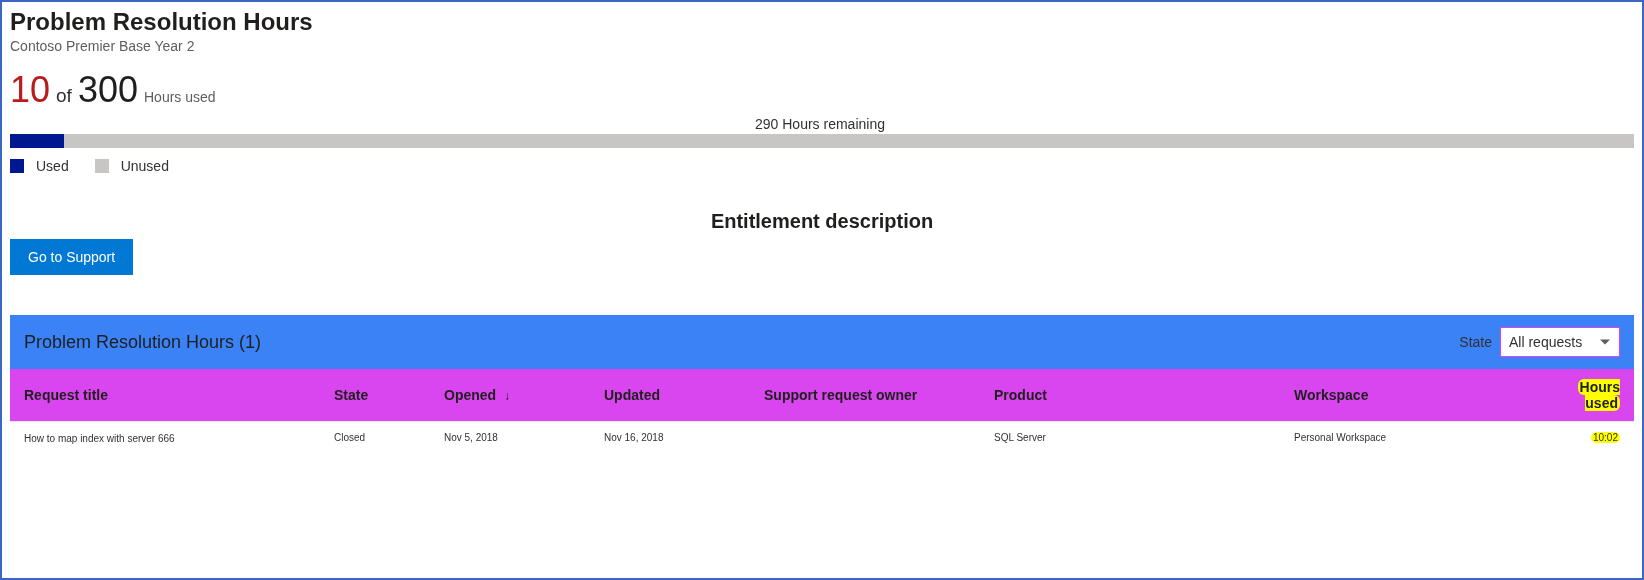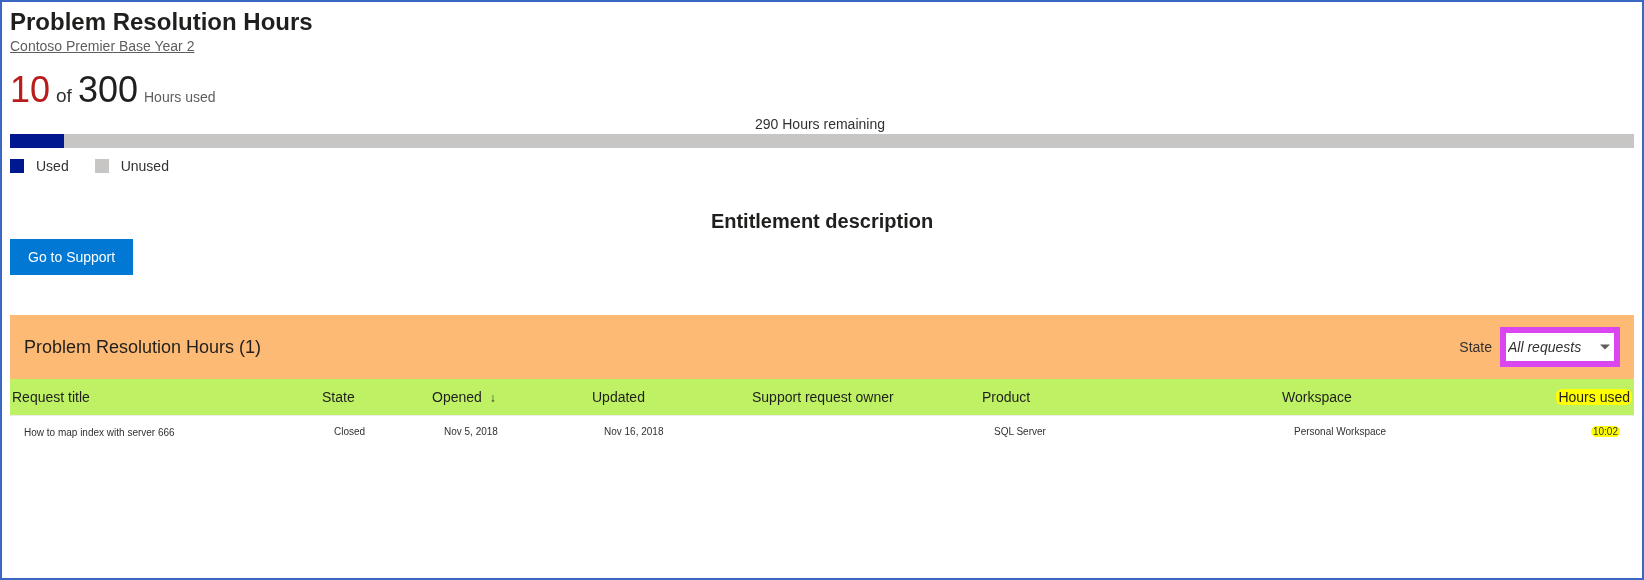--- a/index.html
+++ b/index.html
@@ -8,59 +8,58 @@
     font-size: 14px;
     color: #323130;
     background: #fff;
     border: 2px solid #3a66c4;
     width: 1644px;
     height: 580px;
     overflow: hidden;
   }
   .page { padding: 6px 8px 0 8px; }
   h1.page-title { font-size: 24px; font-weight: 600; color: #201f1e; margin-bottom: 2px; }
-  .subtitle { font-size: 14px; color: #605e5c; margin-bottom: 18px; text-decoration: underline; }
+  .subtitle { font-size: 14px; color: #605e5c; margin-bottom: 18px; }
   .hours-line { display: flex; align-items: baseline; gap: 6px; margin-bottom: 8px; }
   .hours-used-num { font-size: 36px; font-weight: 400; color: #b91c1c; line-height: 1; }
   .hours-of { font-size: 19px; color: #323130; }
   .hours-total-num { font-size: 36px; font-weight: 400; color: #201f1e; line-height: 1; }
   .hours-label { font-size: 14px; color: #605e5c; }
   .remaining-row { text-align: center; font-size: 14px; color: #323130; margin-bottom: 2px; padding-right: 4px;}
   .bar-wrap { width: 100%; height: 14px; background: #c8c6c4; position: relative; margin-bottom: 10px;}
   .bar-fill { position: absolute; left:0; top:0; bottom:0; background:#00188f; }
   .legend { display:flex; gap:26px; align-items:center; margin-bottom: 36px;}
   .legend-item { display:flex; align-items:center; gap:12px; font-size:14px; color:#323130;}
   .swatch { width:14px; height:14px; display:inline-block; }
   .sw-used { background:#00188f; }
   .sw-unused { background:#c8c6c4; }
   h2.section-title { font-size: 20px; font-weight: 600; color:#201f1e; margin-bottom: 6px; text-align: center;}
   .desc-text { font-size: 14px; color:#323130; margin-bottom: 16px; line-height: 1.4;}
   .btn-primary { background:#0078d4; color:#fff; border:none; font-size:14px; padding: 10px 18px; cursor:pointer; font-family: inherit; margin-bottom: 40px;}
 
   .table-section {  }
-  .table-header-bar { background:#fdba74; display:flex; align-items:center; justify-content:space-between; padding: 12px 14px; gap: 20px;}
+  .table-header-bar { background:#3b82f6; display:flex; align-items:center; justify-content:space-between; padding: 12px 14px; gap: 20px;}
   .table-title { font-size: 18px; font-weight: 400; color:#201f1e;}
   .state-filter { display:flex; align-items:center; gap:8px;}
   .state-label { font-size:14px; color:#323130;}
   .select-wrap { position:relative; }
   .select-wrap select {
-    font-family: inherit; font-size: 14px; padding: 6px 30px 6px 2px;
-    border: 6px solid #d946ef; background:#fff; appearance:none; min-width:120px;
+    font-family: inherit; font-size: 14px; padding: 6px 30px 6px 8px;
+    border: 1px solid #d946ef; background:#fff; appearance:none; min-width:120px;
     color:#323130;
-    font-style:italic;
   }
   .select-wrap::after {
     content:""; position:absolute; right:10px; top:50%; width:0;height:0;
     border-left:5px solid transparent; border-right:5px solid transparent; border-top:5px solid #605e5c;
     transform:translateY(-50%); pointer-events:none;
   }
   table.requests { width:100%; border-collapse:collapse; }
   table.requests thead th {
-    text-align:left; font-weight:400; font-size:14px; color:#201f1e;
-    background:#bef264; padding:10px 2px; border-bottom:1px solid #edebe9;
+    text-align:left; font-weight:700; font-size:14px; color:#201f1e;
+    background:#d946ef; padding:10px 14px; border-bottom:1px solid #edebe9;
   }
   table.requests thead th.hours-col { text-align:right; }
   table.requests tbody td { padding: 10px 14px; font-size:10px; color:#323130; vertical-align: top;}
   table.requests tbody td.hours-cell { text-align:right; }
   .hl { background: #ffff00; padding: 0 2px; border-radius:6px;}
   .sort-arrow { font-size:12px; margin-left:4px;}
   .col-title { width: 310px; }
   .col-state { width: 110px; }
   .col-opened { width: 160px; }
   .col-updated { width: 160px; }

